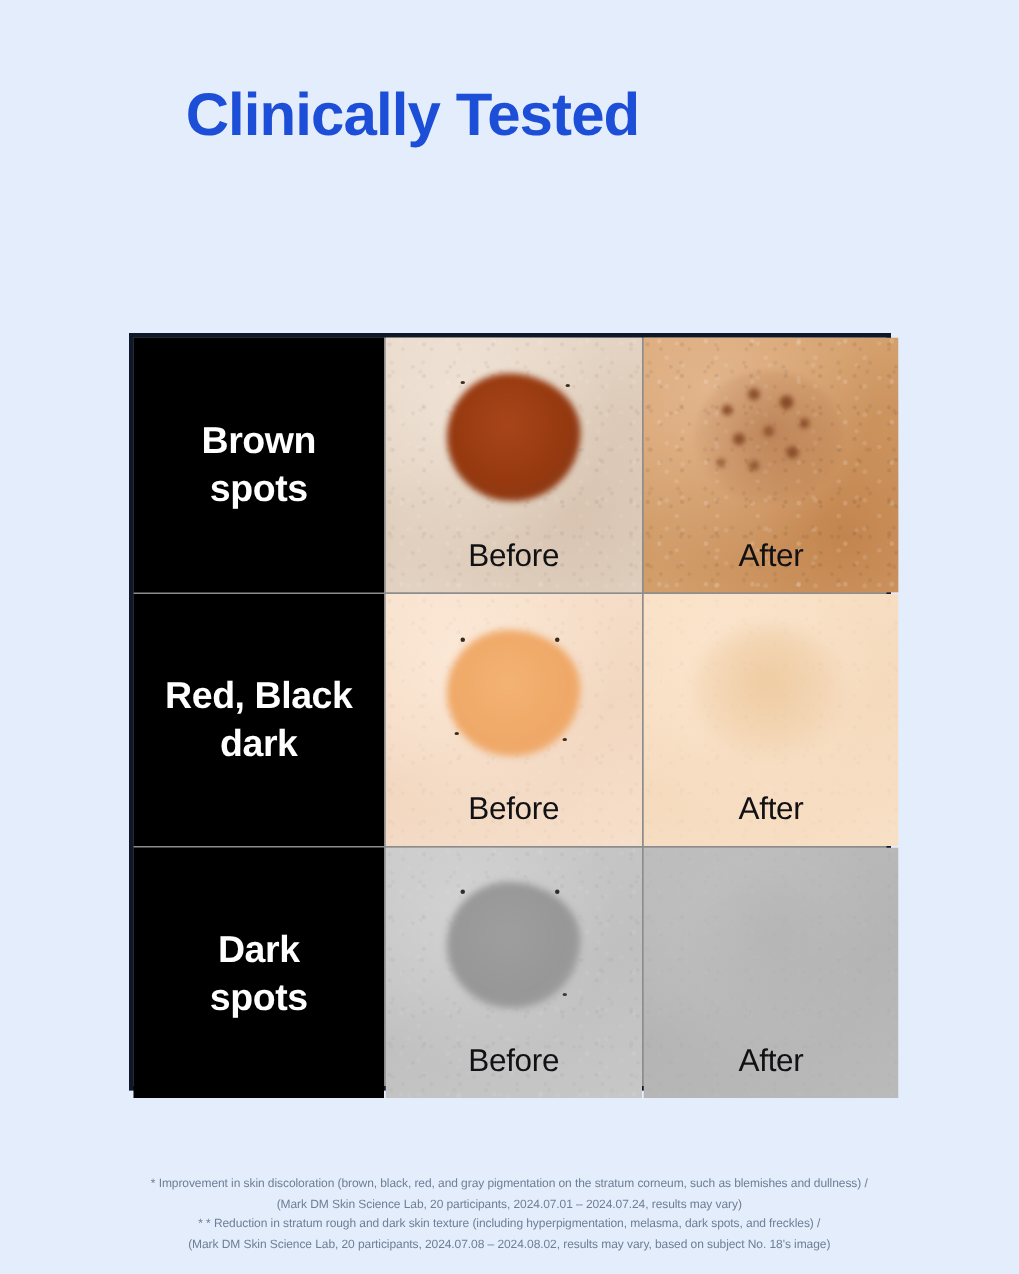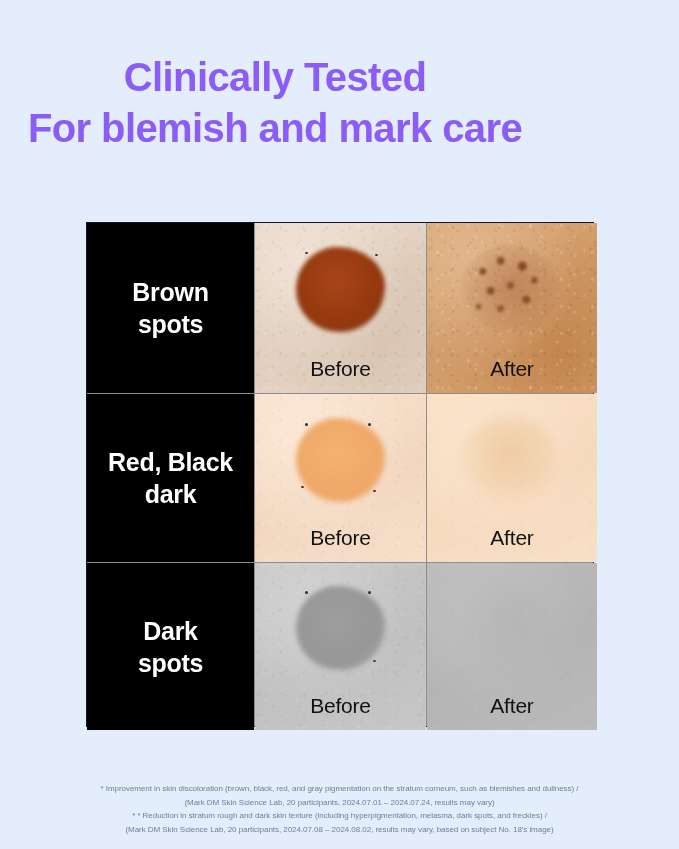--- a/index.html
+++ b/index.html
@@ -16,21 +16,21 @@
     position: relative;
   }
 
   
   .headline {
     position: absolute;
     top: 52px;
     left: 0;
     width: 550px;
     text-align: center;
-    color: #8b5cf6;
+    color: #1d4ed8;
     font-weight: bold;
     letter-spacing: -0.6px;
   }
   .headline-line1 {
     display: block;
     font-size: 40px;
     line-height: 50px;
   }
   .headline-line2 {
     display: block;
@@ -43,21 +43,21 @@
     position: absolute;
     left: 86px;
     top: 222px;
     width: 508px;
     height: 505px;
     display: grid;
     grid-template-columns: 167px 171px 170px;
     grid-template-rows: 170px 168px 167px;
     background: #8d8d8d;
     gap: 1px;
-    border: 1px solid #0f172a;
+    border: 3px solid #0f172a;
     box-sizing: border-box;
   }
 
   .cell {
     position: relative;
     overflow: hidden;
   }
 
   
   .label-cell {
@@ -161,21 +161,20 @@
   }
   .footnotes p {
     margin: 0;
   }
 </style>
 </head>
 <body>
 
 <div class="headline">
   <span class="headline-line1">Clinically Tested</span>
-  <span class="headline-line2">For blemish and mark care</span>
 </div>
 
 <div class="grid">
 
   <div class="cell label-cell">
     <span class="label-text">Brown
 spots</span>
   </div>
 
   <div class="cell photo-cell">

